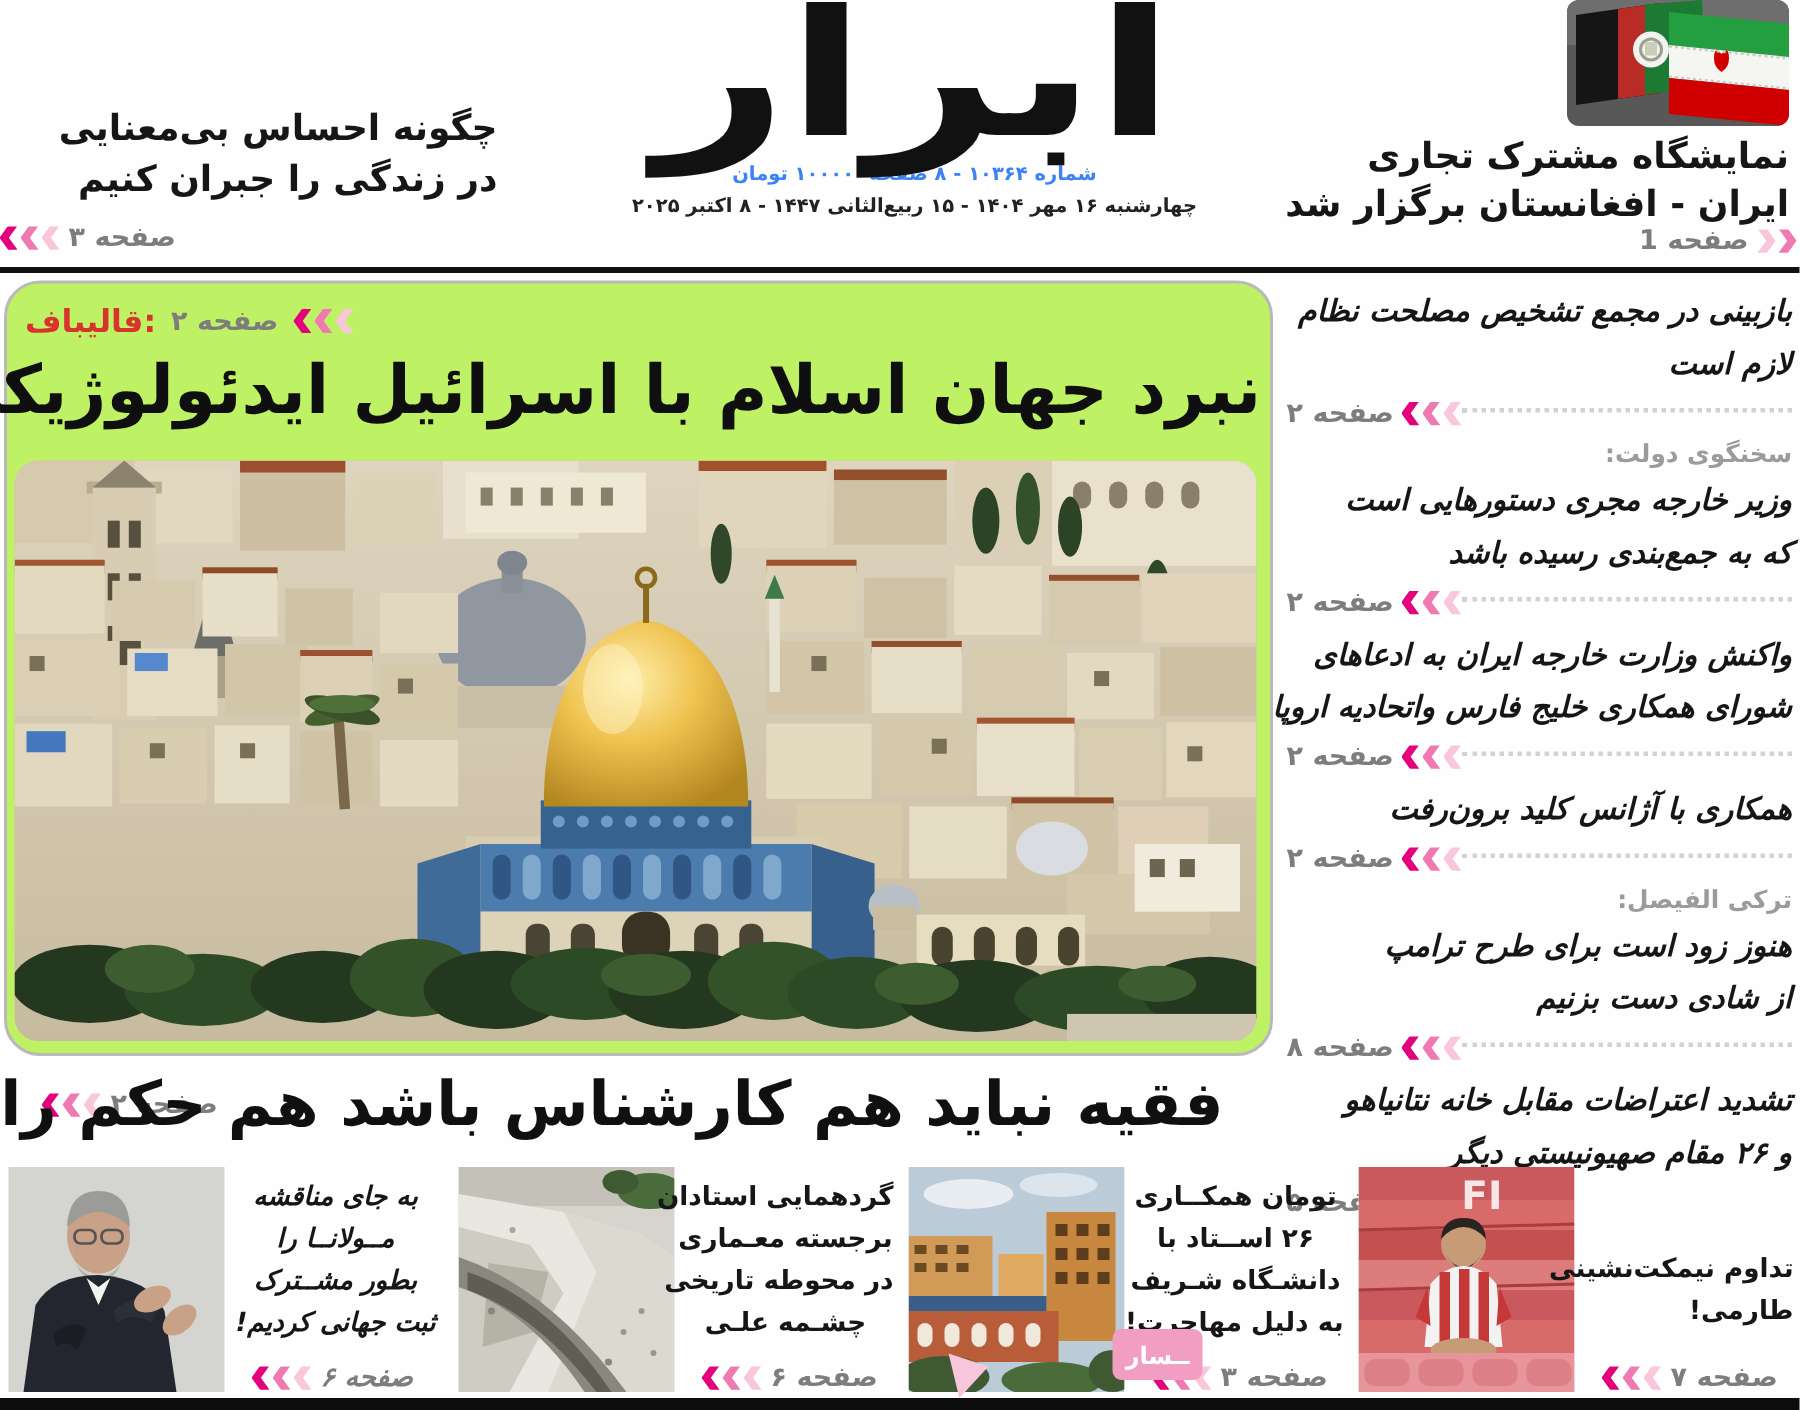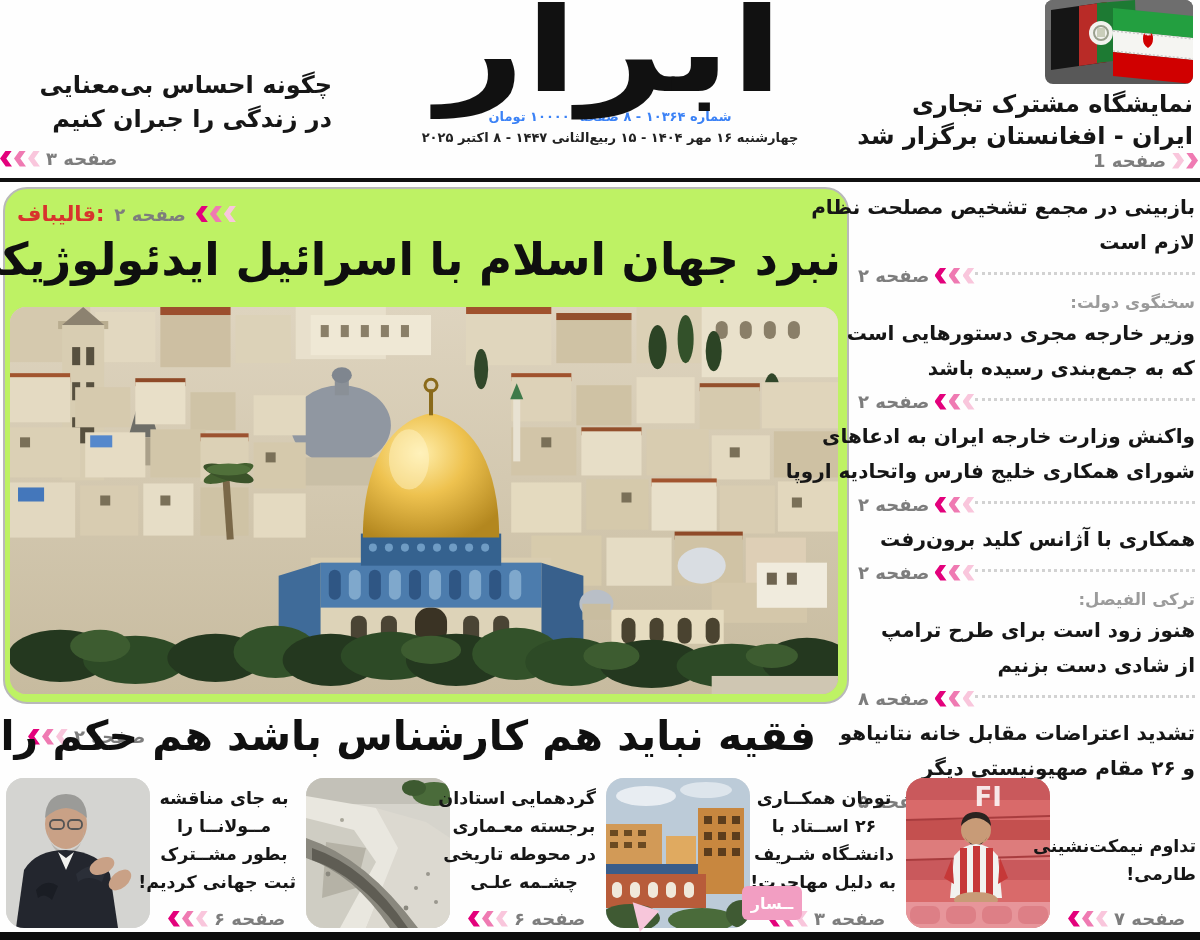--- a/index.html
+++ b/index.html
@@ -54,27 +54,27 @@
   
   .sec-row{left:0;top:704px;width:846px;height:60px;}
   .sec-head{position:absolute;left:95px;right:30px;top:8px;text-align:center;
             font-size:41px;font-weight:bold;white-space:nowrap;color:#101010;}
   .sec-row .pm{position:absolute;left:28px;top:22px;}
 
   
   .sidebar{left:858px;top:190px;width:337px;}
   .sb-item{margin-bottom:2px;}
   .sb-kicker{font-size:16.5px;font-weight:bold;color:#9b9b9b;text-align:right;margin:2px 0 4px 0;}
-  .sb-line{display:block;font-size:20px;font-weight:bold;line-height:35px;text-align:right;white-space:nowrap;}
+  .sb-line{display:block;font-size:20px;font-weight:bold;line-height:35px;text-align:right;white-space:nowrap;font-style:italic;}
   .sb-pm{display:flex;align-items:center;direction:ltr;margin:5px 0 7px 0;}
   .sb-pm .pt{margin-right:5px;}
 
   
   .b-story{top:770px;width:300px;height:162px;}
-  .b-photo{position:absolute;left:6px;top:8px;width:144px;height:150px;border-radius:18px;overflow:hidden;background:#ddd;}
+  .b-photo{position:absolute;left:6px;top:8px;width:144px;height:150px;border-radius:0;overflow:hidden;background:#ddd;}
   .b-photo svg{display:block;width:100%;height:100%;}
   .b-text{position:absolute;left:152px;top:14px;width:144px;text-align:center;}
   .b-line{display:block;font-size:17.5px;font-weight:bold;line-height:28px;white-space:nowrap;}
   .b-story .pm{position:absolute;left:168px;top:138px;}
   .b-text.two-lines{top:62px;text-align:right;}
 
   
   .watermark{left:742px;top:886px;width:60px;height:34px;background:#f29ec2;border-radius:6px;
              display:flex;align-items:center;justify-content:center;
              color:#fff;font-size:16px;font-weight:bold;}
@@ -438,21 +438,21 @@
         <span class="pt">صفحه ۵</span>
         <span class="chev">
             <i></i>
             <i></i>
             <i></i>
           </span>
       </div>
     </div>
   </div>
 
-  <div class="abs b-story" style="left:0;">
+  <div class="abs b-story" style="left:0;font-style:italic;">
     <div class="b-photo">
       <svg viewBox="0 0 144 150" preserveAspectRatio="none">
         <rect width="144" height="150" fill="#d9d9d6"></rect>
         <rect width="144" height="150" fill="#cfcfcb" opacity="0.5"></rect>
         <ellipse cx="60" cy="46" rx="21" ry="25" fill="#c9a186"></ellipse>
         <path d="M39,40 Q40,16 60,16 Q80,16 81,40 Q70,30 60,30 Q50,30 39,40 Z" fill="#9b9b98"></path>
         <path d="M42,52 Q45,76 60,76 Q75,76 78,52 Q78,70 60,74 Q42,70 42,52 Z" fill="#b5b3ae"></path>
         <rect x="44" y="42" width="14" height="9" rx="4" fill="none" stroke="#555" stroke-width="1.8"></rect>
         <rect x="62" y="42" width="14" height="9" rx="4" fill="none" stroke="#555" stroke-width="1.8"></rect>
         <path d="M10,150 L18,92 Q30,72 60,72 Q94,74 104,96 L112,150 Z" fill="#23262e"></path>

